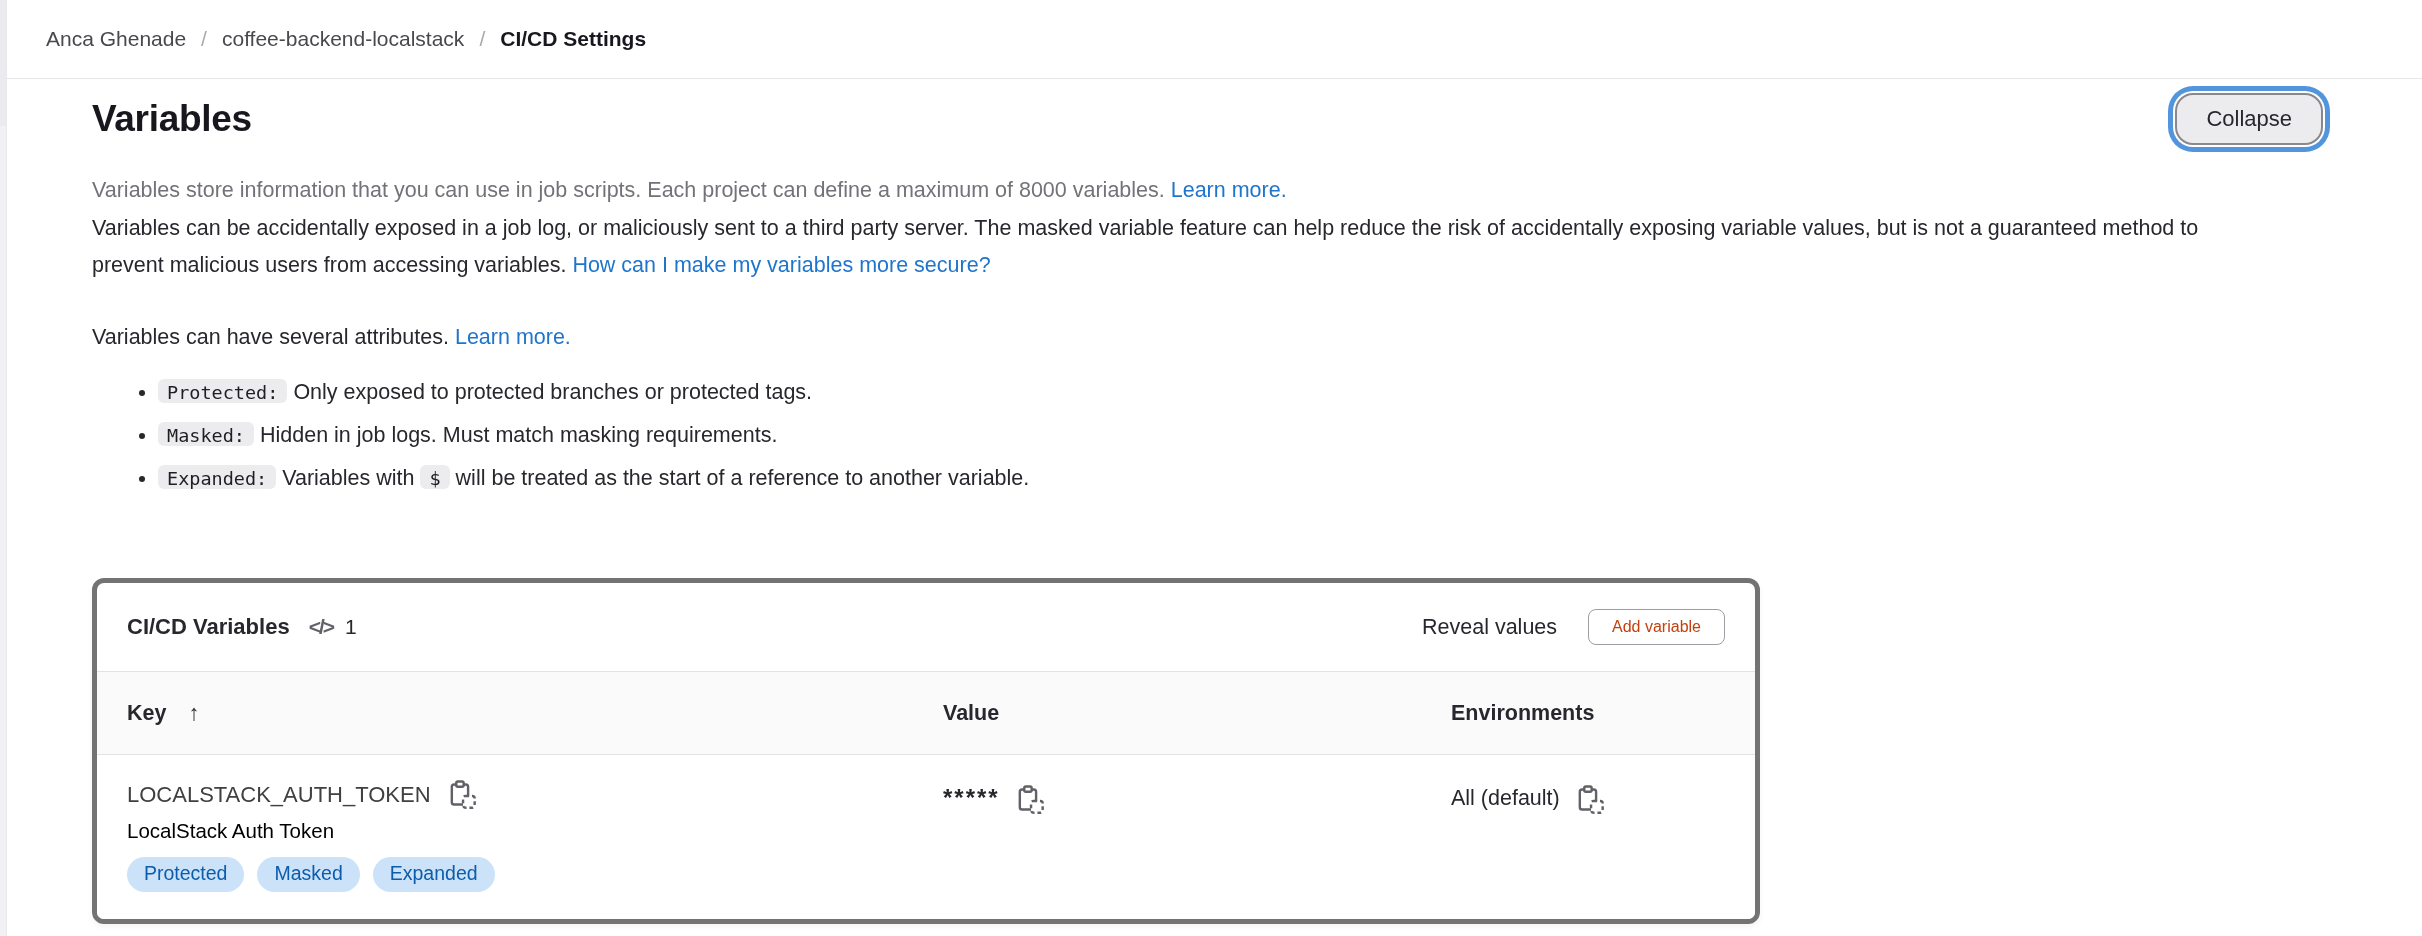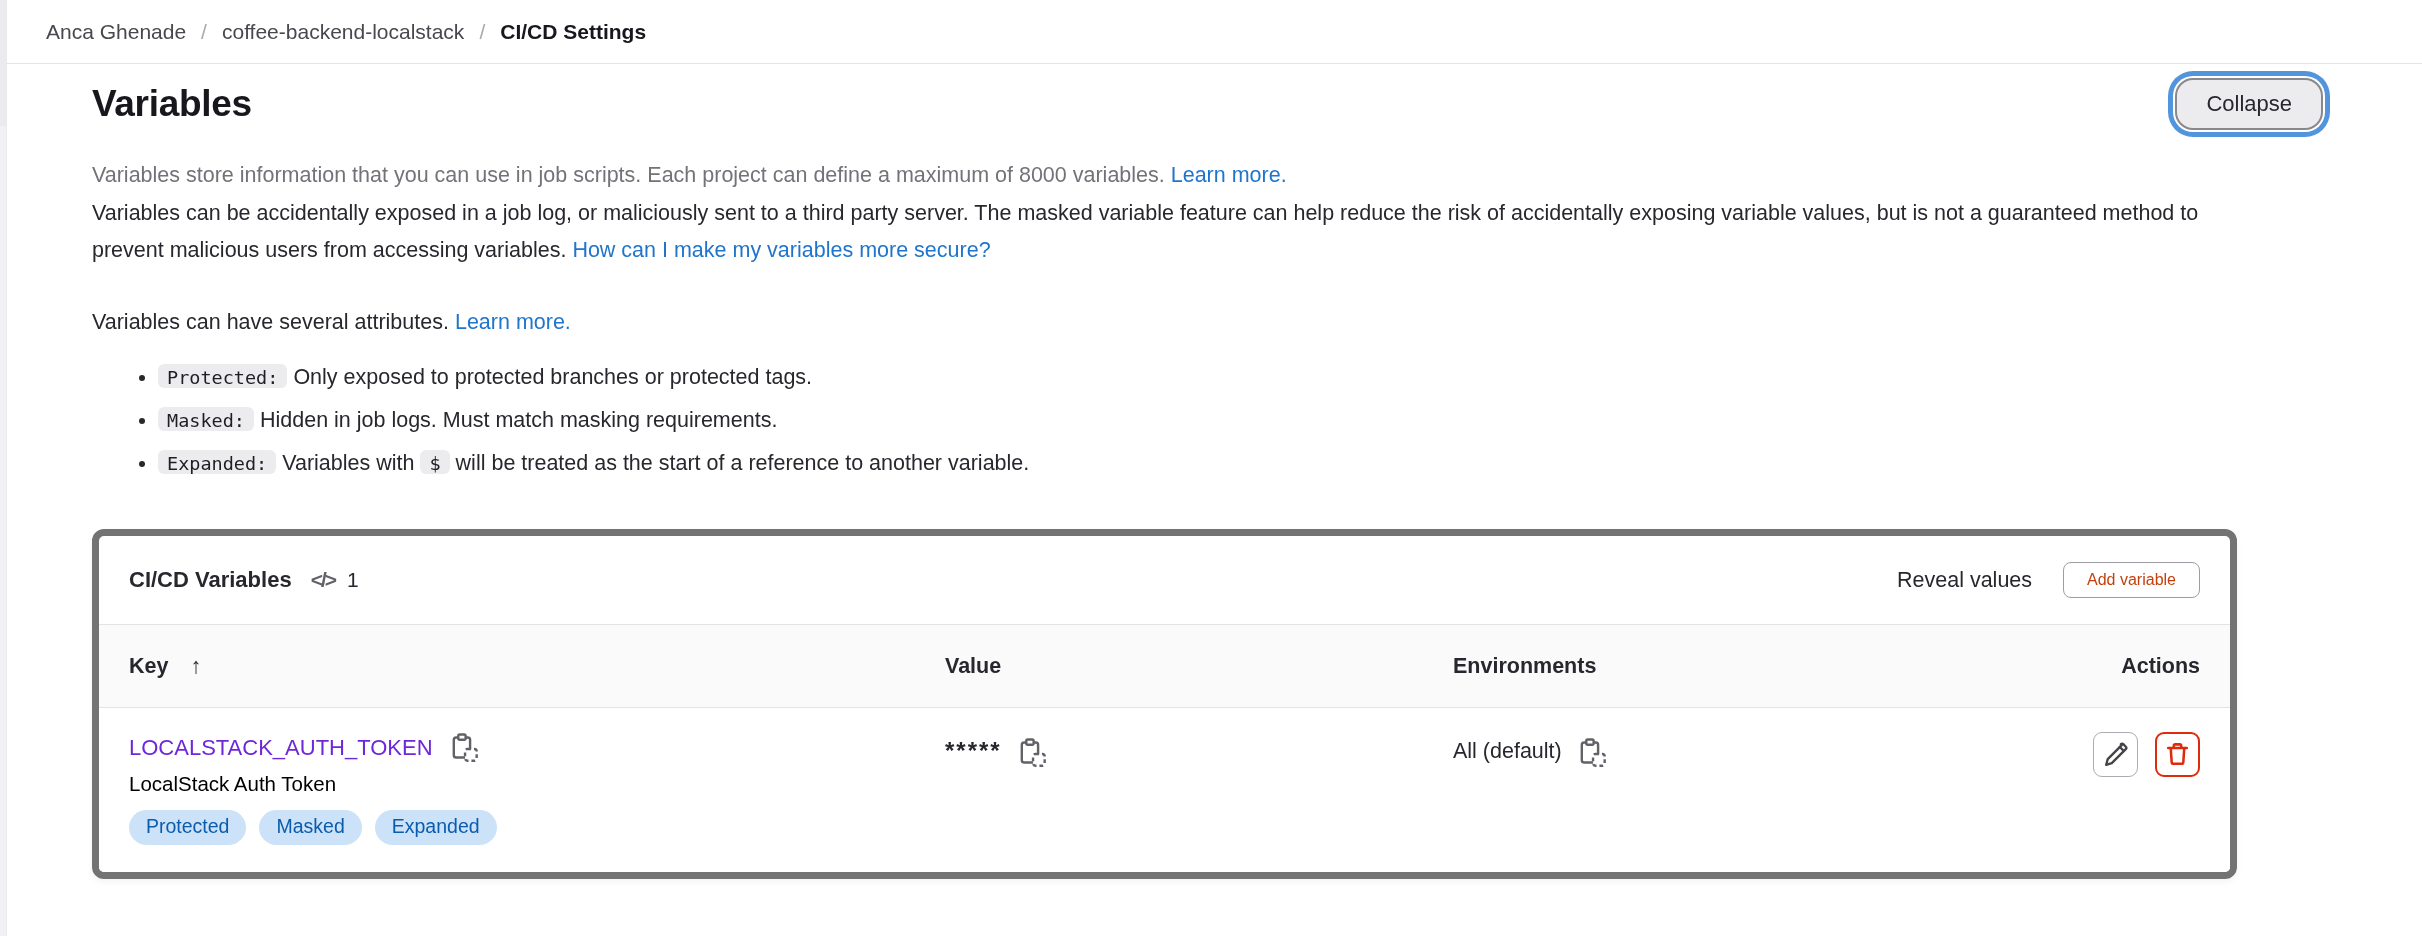--- a/index.html
+++ b/index.html
@@ -21,21 +21,21 @@
     background: #f1f0f4;
     border-right: 1px solid #e9e8ec;
   }
   .left-strip .strip-top {
     width: 100%; height: 126px;
     background: #ebeaee;
   }
 
   
   .breadcrumb-bar {
-    height: 64px;
+    height: 79px;
     display: flex;
     align-items: center;
     gap: 15px;
     padding-left: 46px;
     border-bottom: 1px solid #e6e5ea;
     font-size: 21px;
     background: #fff;
   }
   .crumb { color: #49484e; text-decoration: none; cursor: pointer; }
   .crumb.current { font-weight: 700; color: #18171d; }
@@ -89,24 +89,24 @@
     font-family: "DejaVu Sans Mono", monospace;
     font-size: 18.5px;
     background: #ececef;
     color: #1f1e24;
     border-radius: 6px;
     padding: 3px 9px 0;
   }
 
   
   .card {
-    margin-top: 50px;
-    width: 2145px;
-    background: #fff;
-    border: 7px solid #737373;
+    margin-top: 84px;
+    width: 1668px;
+    background: #fff;
+    border: 5px solid #737373;
     border-radius: 12px;
     box-shadow: 0 3px 6px rgba(31,30,36,0.05);
     overflow: hidden;
   }
   .card-header {
     display: flex;
     align-items: center;
     height: 88px;
     padding: 0 30px;
   }
@@ -148,21 +148,21 @@
     font-size: 21.5px;
     font-weight: 700;
     color: #28272d;
   }
   .th-key { display: flex; align-items: center; gap: 22px; cursor: pointer; }
   .sort-arrow { font-size: 22px; font-weight: 600; color: #333238; }
   .th-actions { justify-self: end; }
 
   .trow { padding-top: 24px; padding-bottom: 27px; background: #fff; }
   .key-line { display: flex; align-items: center; gap: 15px; }
-  .key-text { font-size: 22px; color: #6d28d9; }
+  .key-text { font-size: 22px; color: #404040; }
   .copy-btn {
     background: none; border: none; padding: 0; margin: 0;
     display: inline-flex; align-items: center; cursor: pointer;
   }
   .key-desc { margin-top: 9px; font-size: 20.5px; color: #000000; }
   .badges { margin-top: 14px; display: flex; gap: 13px; }
   .badge {
     background: #cbe2f9;
     color: #0b5cad;
     font-size: 19.5px;

